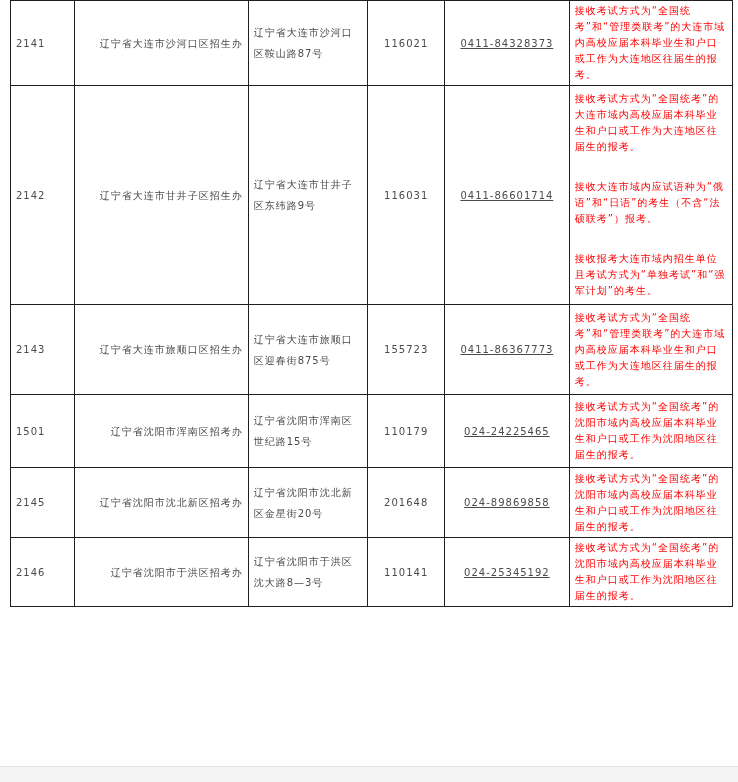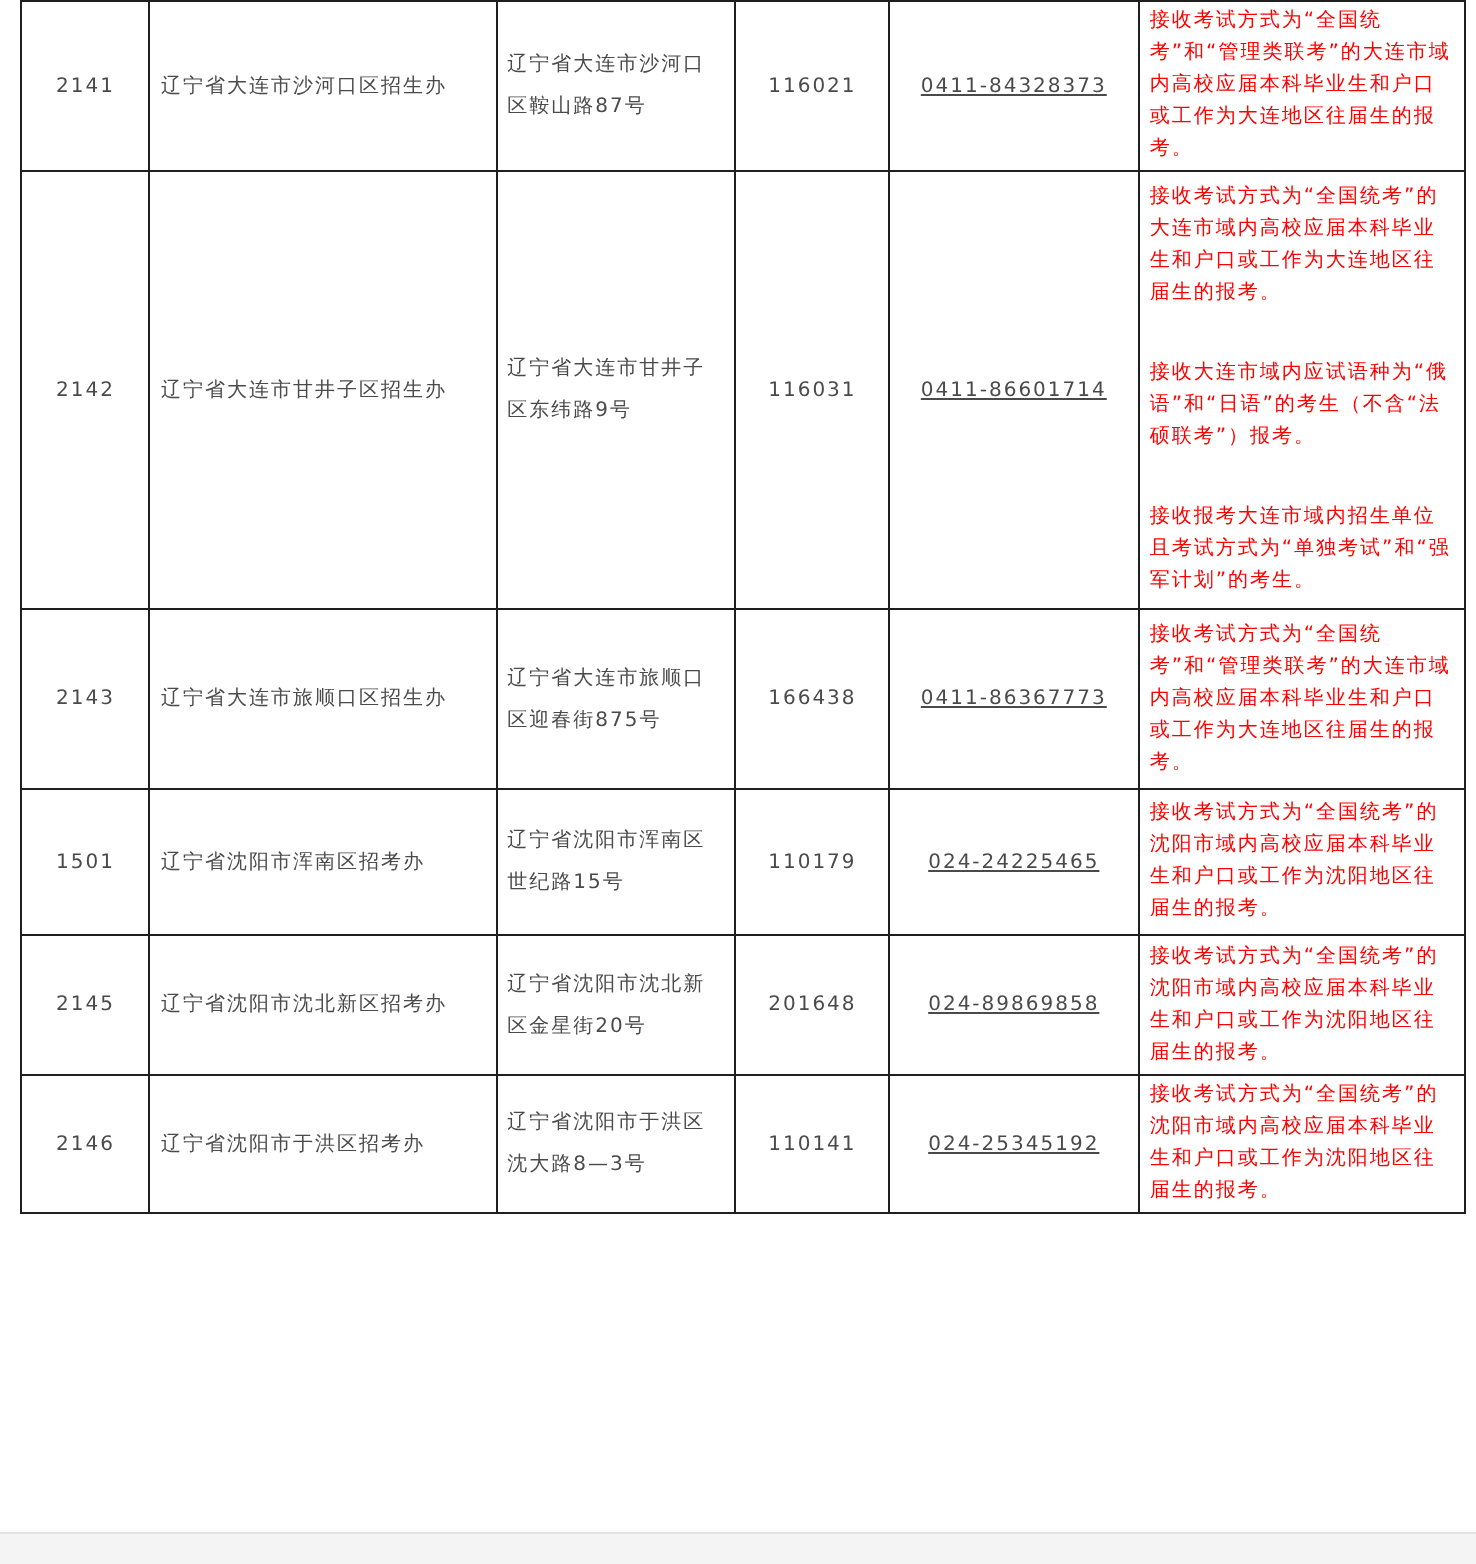--- a/index.html
+++ b/index.html
@@ -2,22 +2,22 @@
 <html style="--note-red: #ff0000;"><head>
 <meta charset="utf-8">
 <style>
   html,body{margin:0;padding:0;background:#ffffff;width:738px;
     font-family:"DejaVu Sans","Liberation Sans",sans-serif;}
   .page{width:738px;height:782px;position:relative;overflow:hidden;background:#fff;}
 
   table.regtable{border-collapse:collapse;table-layout:fixed;margin-left:10px;width:723px;}
   table.regtable td{border:1px solid #1f1f1f;vertical-align:middle;
     font-size:10px;color:#4a4a4a;letter-spacing:1px;padding:2px 5px;overflow:hidden;}
-  td.c-code{width:53px;text-align:center;}
-  td.c-name{width:161px;text-align:left;line-height:1.9;margin-top:21px;}
+  td.c-code{width:53px;}
+  td.c-name{width:161px;text-align:right;line-height:1.9;margin-top:21px;}
   td.c-addr{width:108px;text-align:left;line-height:2.1;margin-top:45px;}
   td.c-post{width:65px;text-align:center;margin-top:32px;}
   td.c-phone{width:113px;text-align:center;text-decoration:underline;}
   td.c-note{width:151px;text-align:left;vertical-align:middle;}
   td.c-note p{margin:0;line-height:1.6;color:var(--note-red,#ff0000);}
   td.c-note p + p{margin-top:24px;}
   tr.r1{height:85px;} tr.r2{height:219px;} tr.r3{height:90px;}
   tr.r4{height:73px;} tr.r5{height:70px;} tr.r6{height:57px;}
 
   .footer-band{position:absolute;left:0;bottom:0;width:738px;height:15px;
@@ -49,21 +49,21 @@
         <td class="c-note">
           <p>接收考试方式为“全国统考”的大连市域内高校应届本科毕业生和户口或工作为大连地区往届生的报考。</p>
           <p>接收大连市域内应试语种为“俄语”和“日语”的考生（不含“法硕联考”）报考。</p>
           <p>接收报考大连市域内招生单位且考试方式为“单独考试”和“强军计划”的考生。</p>
         </td>
       </tr>
       <tr class="r3">
         <td class="c-code">2143</td>
         <td class="c-name">辽宁省大连市旅顺口区招生办</td>
         <td class="c-addr">辽宁省大连市旅顺口区迎春街875号</td>
-        <td class="c-post">166438</td>
+        <td class="c-post">155723</td>
         <td class="c-phone">0411-86367773</td>
         <td class="c-note">
           <p>接收考试方式为“全国统考”和“管理类联考”的大连市域内高校应届本科毕业生和户口或工作为大连地区往届生的报考。</p>
         </td>
       </tr>
       <tr class="r4">
         <td class="c-code">1501</td>
         <td class="c-name">辽宁省沈阳市浑南区招考办</td>
         <td class="c-addr">辽宁省沈阳市浑南区世纪路15号</td>
         <td class="c-post">110179</td>

